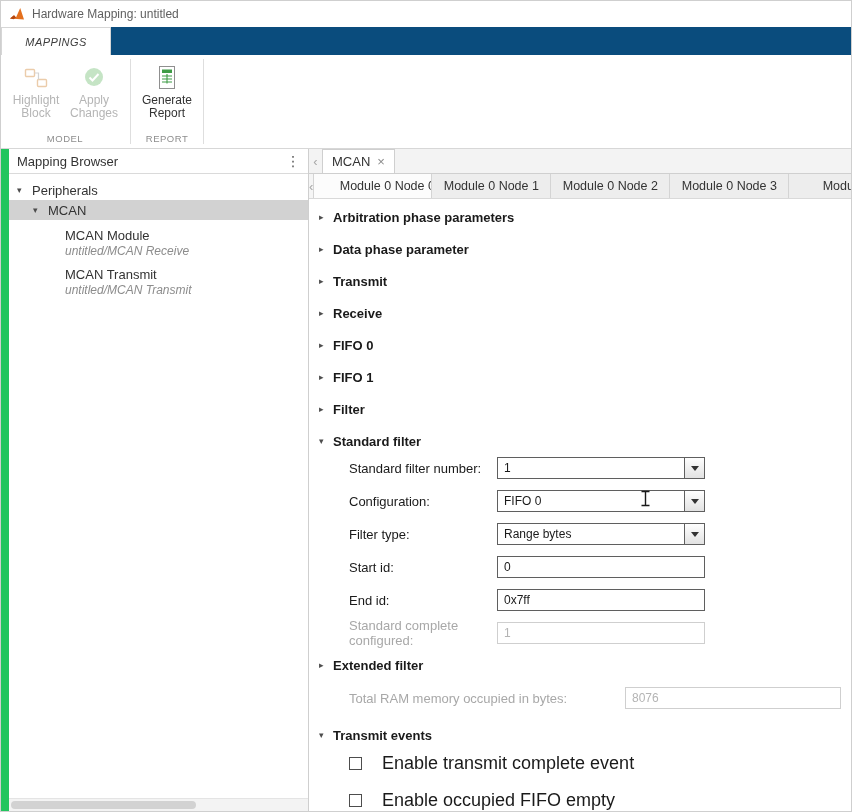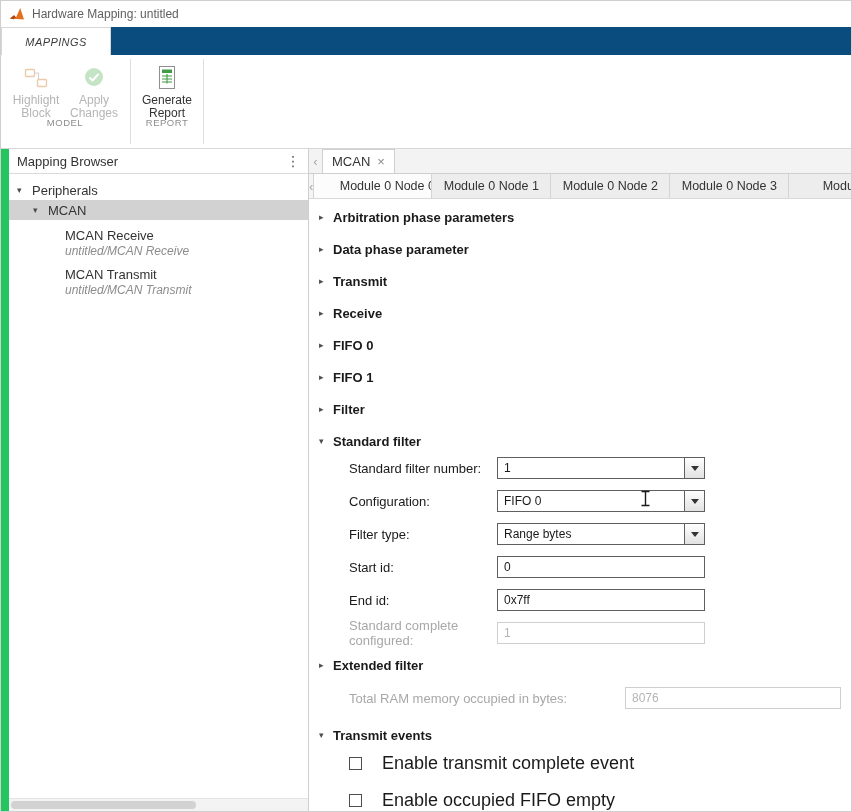--- a/index.html
+++ b/index.html
@@ -11,21 +11,21 @@
   .titlebar .title { font-size:12px; color:#5f5f5f; }
 
   
   .ribbon-tabs { height:28px; display:flex; flex:0 0 auto; background:#fff; }
   .ribbon-tab { width:110px; display:flex; align-items:center; justify-content:center; font-size:11px; letter-spacing:.4px; color:#3d3d3d; background:#fff; border:1px solid #d6d6d6; border-bottom:none;font-style:italic; }
   .ribbon-fill { flex:1; background:#0a4c7d; }
 
   
   .toolbar { height:94px; display:flex; background:#fff; border-bottom:1px solid #d7d7d7; flex:0 0 auto; }
   .tool-group { position:relative; display:flex; align-items:flex-start; padding:6px 6px 16px 6px; }
-  .group-label { position:absolute; bottom:20px; left:0; right:0; text-align:center; font-size:9.5px; letter-spacing:.5px; color:#8d8d8d; }
+  .group-label { position:absolute; bottom:4px; left:0; right:0; text-align:center; font-size:9.5px; letter-spacing:.5px; color:#8d8d8d; }
   .tb-btn { width:58px; display:flex; flex-direction:column; align-items:center; padding-top:4px; gap:3px; font-size:12px; line-height:13px; text-align:center; color:#333; }
   .tb-btn.disabled { color:#b5b5b5; }
   .tb-sep { width:1px; background:#dedede; margin:4px 1px; }
 
   
   .main { flex:1; display:flex; min-height:0; }
   .left-panel { width:300px; flex:0 0 auto; border-right:1px solid #cfcfcf; display:flex; flex-direction:column; background:#fff;margin-left:8px; }
   .panel-header { height:25px; flex:0 0 auto; display:flex; align-items:center; justify-content:space-between; padding:0 8px 0 8px; border-bottom:1px solid #dadada; font-size:13px; color:#333; }
   .overflow-btn { color:#555; font-size:14px; width:14px; text-align:center; }
   .tree { flex:1; padding-top:6px; font-size:13px; color:#333; overflow:hidden; }
@@ -139,21 +139,21 @@
       <div class="tree">
         <div class="tree-row root">
           <span class="caret">▾</span>
           <span class="lbl">Peripherals</span>
         </div>
         <div class="tree-row group">
           <span class="caret">▾</span>
           <span class="lbl">MCAN</span>
         </div>
         <div class="leaf">
-          <div class="name">MCAN Receive</div>
+          <div class="name">MCAN Module</div>
           <div class="path">untitled/MCAN Receive</div>
         </div>
         <div class="leaf">
           <div class="name">MCAN Transmit</div>
           <div class="path">untitled/MCAN Transmit</div>
         </div>
       </div>
       <div class="h-scroll">
         <div class="h-thumb"></div>
       </div>

